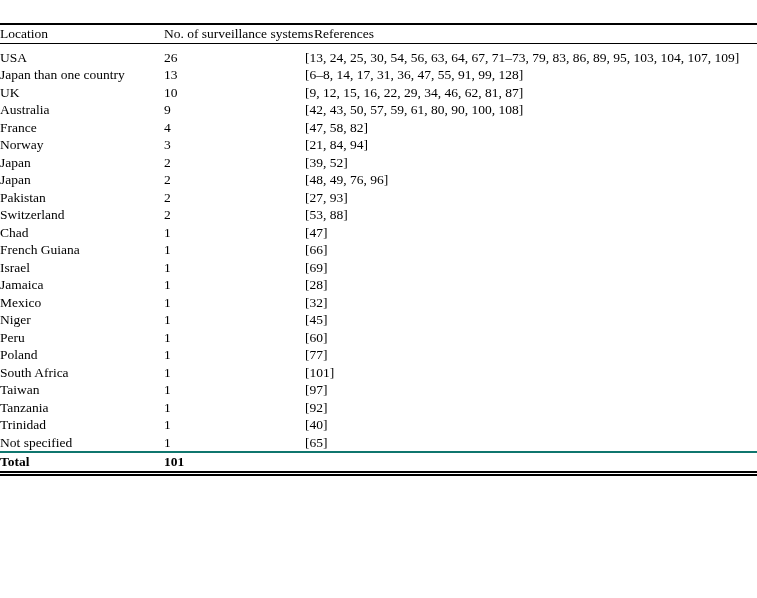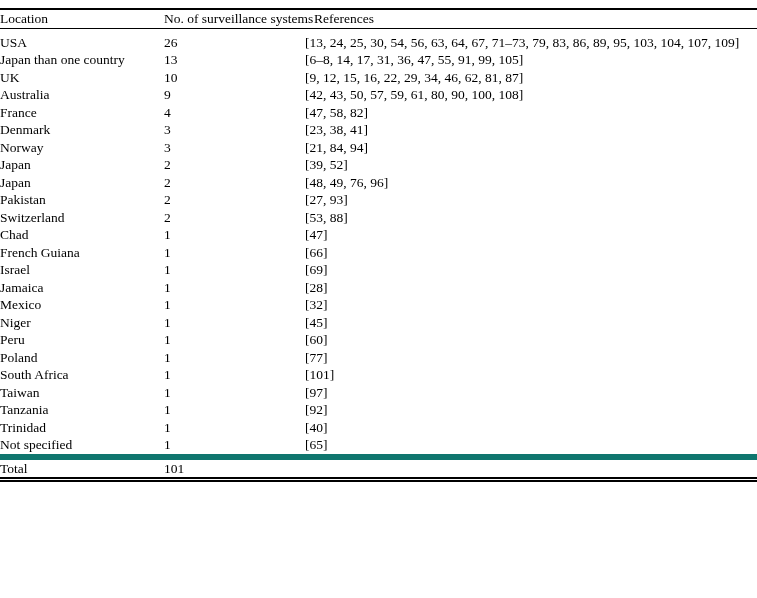--- a/index.html
+++ b/index.html
@@ -8,21 +8,21 @@
     background: #ffffff;
   }
   .page {
     width: 757px;
     height: 598px;
     background: #ffffff;
     color: #000000;
     font-family: "Liberation Serif", "DejaVu Serif", serif;
     font-size: 13.5px;
     box-sizing: border-box;
-    padding-top: 8px;
+    padding-top: 23px;
     overflow: hidden;
   }
   table.ref-table {
     width: 757px;
     border-collapse: collapse;
     border-top: 2px solid #000;
     border-bottom: 5px double #000;
     table-layout: fixed;
   }
   table.ref-table td {
@@ -54,22 +54,22 @@
     padding-bottom: 4px;
     line-height: 17px;
   }
   thead td.col-refs {
     text-indent: 0;
   }
   tbody tr:first-child td {
     padding-top: 5px;
   }
   tfoot td {
-    border-top: 6px solid #0f766e;
-    font-weight: normal;
+    border-top: 2px solid #0f766e;
+    font-weight: bold;
     padding-top: 3px;
     padding-bottom: 6px;
     line-height: 17px;
   }
 </style>
 </head>
 <body>
 
 <div class="page">
   <table class="ref-table">
@@ -86,21 +86,21 @@
     <td class="col-count">26</td>
     <td class="col-refs">
             <span class="refs-text">[13, 24, 25, 30, 54, 56, 63, 64, 67, 71–73, 79, 83, 86, 89, 95, 103, 104, 107, 109]</span>
           </td>
   </tr>
 
   <tr>
     <td class="col-location">Japan than one country</td>
     <td class="col-count">13</td>
     <td class="col-refs">
-            <span class="refs-text">[6–8, 14, 17, 31, 36, 47, 55, 91, 99, 105]</span>
+            <span class="refs-text">[6–8, 14, 17, 31, 36, 47, 55, 91, 99, 128]</span>
           </td>
   </tr>
 
   <tr>
     <td class="col-location">UK</td>
     <td class="col-count">10</td>
     <td class="col-refs">
             <span class="refs-text">[9, 12, 15, 16, 22, 29, 34, 46, 62, 81, 87]</span>
           </td>
   </tr>
@@ -115,27 +115,20 @@
 
 
   <tr>
     <td class="col-location">France</td>
     <td class="col-count">4</td>
     <td class="col-refs">
             <span class="refs-text">[47, 58, 82]</span>
           </td>
   </tr>
 
-  <tr>
-    <td class="col-location">Denmark</td>
-    <td class="col-count">3</td>
-    <td class="col-refs">
-            <span class="refs-text">[23, 38, 41]</span>
-          </td>
-  </tr>
 
   <tr>
     <td class="col-location">Norway</td>
     <td class="col-count">3</td>
     <td class="col-refs">
             <span class="refs-text">[21, 84, 94]</span>
           </td>
   </tr>
 
   <tr>

